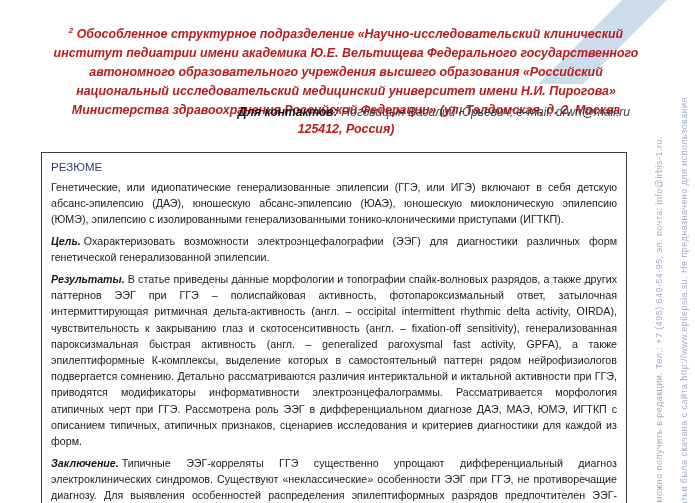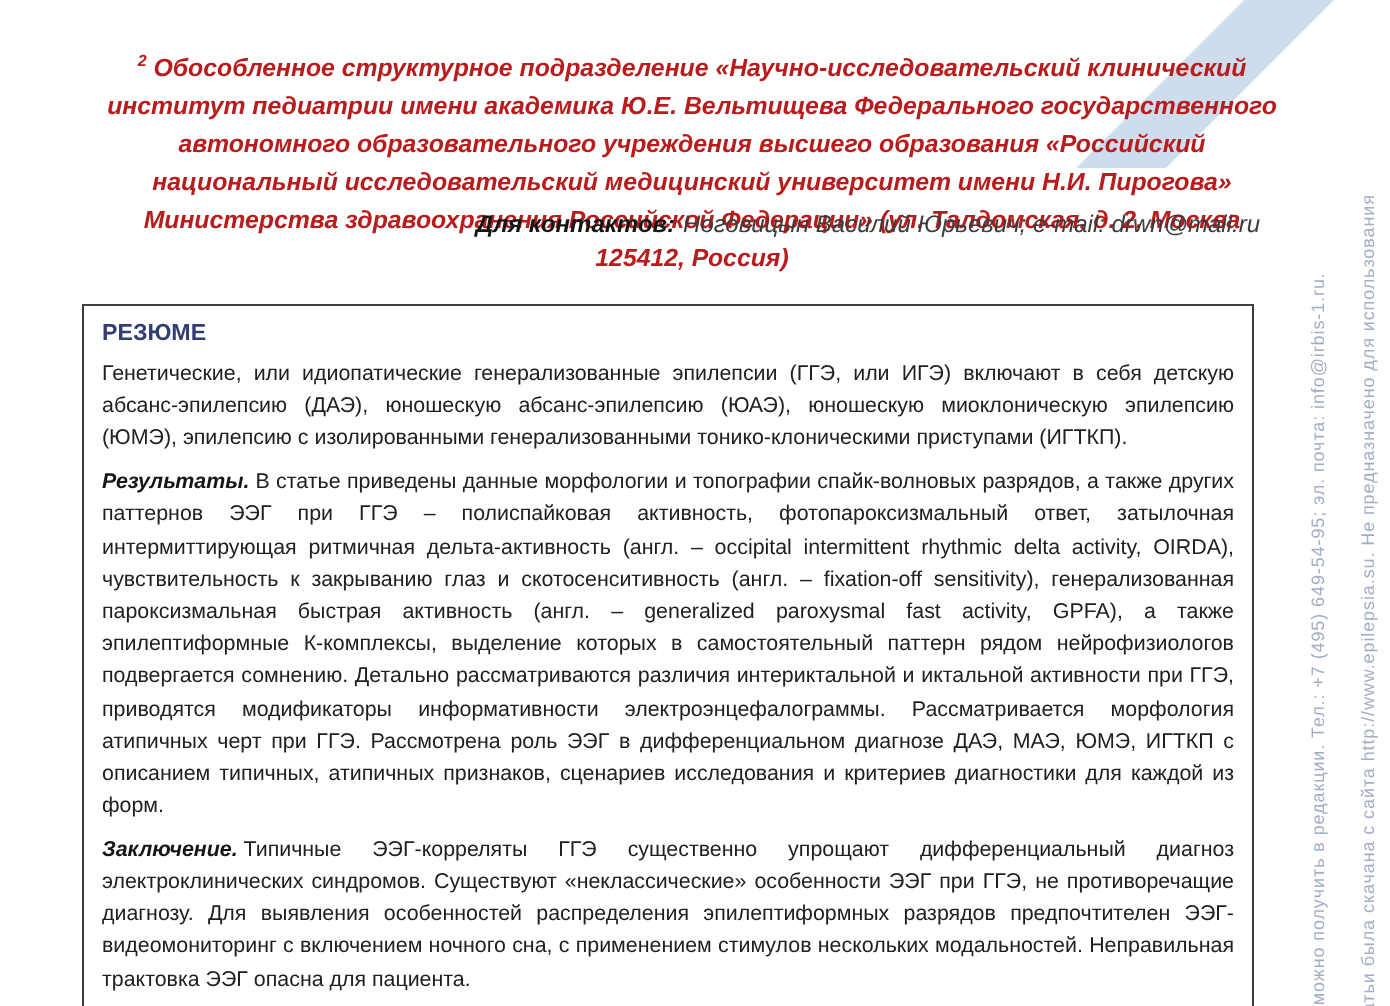--- a/index.html
+++ b/index.html
@@ -49,21 +49,21 @@
     width: 586px; height: 362px;
     box-sizing: border-box;
     border: 1px solid #3f3f3f;
     background: #ffffff;
     padding: 7px 9px 8px 9px;
     z-index: 1;
   }
   .abstract-title {
     margin: 0 0 6px 0;
     font-size: 11.6px;
-    font-weight: bold;
+    font-weight: normal;
     color: #333d73;
   }
   .abstract-box p {
     margin: 0 0 5.5px 0;
     font-size: 10.7px;
     line-height: 16.2px;
     text-align: justify;
     color: #202020;
   }
   .section-label {
@@ -97,20 +97,21 @@
 
   <div class="contact-line">
     <span class="contact-label">Для контактов:</span><span class="contact-value">Ноговицын Василий Юрьевич; e-mail: drwn@mail.ru</span>
   </div>
 
   <div class="abstract-box">
     <h3 class="abstract-title">РЕЗЮМЕ</h3>
 
     <p><span>Генетические, или идиопатические генерализованные эпилепсии (ГГЭ, или ИГЭ) включают в себя детскую абсанс-эпилепсию (ДАЭ), юношескую абсанс-эпилепсию (ЮАЭ), юношескую миоклоническую эпилепсию (ЮМЭ), эпилепсию с изолированными генерализованными тонико-клоническими приступами (ИГТКП).</span></p>
 
+    <p><span class="section-label">Цель.</span><span>Охарактеризовать возможности электроэнцефалографии (ЭЭГ) для диагностики различных форм генетической генерализованной эпилепсии.</span></p>
 
 
     <p><span class="section-label">Результаты.</span><span>В статье приведены данные морфологии и топографии спайк-волновых разрядов, а также других паттернов ЭЭГ при ГГЭ – полиспайковая активность, фотопароксизмальный ответ, затылочная интермиттирующая ритмичная дельта-активность (англ. – occipital intermittent rhythmic delta activity, OIRDA), чувствительность к закрыванию глаз и скотосенситивность (англ. – fixation-off sensitivity), генерализованная пароксизмальная быстрая активность (англ. – generalized paroxysmal fast activity, GPFA), а также эпилептиформные К-комплексы, выделение которых в самостоятельный паттерн рядом нейрофизиологов подвергается сомнению. Детально рассматриваются различия интериктальной и иктальной активности при ГГЭ, приводятся модификаторы информативности электроэнцефалограммы. Рассматривается морфология атипичных черт при ГГЭ. Рассмотрена роль ЭЭГ в дифференциальном диагнозе ДАЭ, МАЭ, ЮМЭ, ИГТКП с описанием типичных, атипичных признаков, сценариев исследования и критериев диагностики для каждой из форм.</span></p>
 
     <p><span class="section-label">Заключение.</span><span>Типичные ЭЭГ-корреляты ГГЭ существенно упрощают дифференциальный диагноз электроклинических синдромов. Существуют «неклассические» особенности ЭЭГ при ГГЭ, не противоречащие диагнозу. Для выявления особенностей распределения эпилептиформных разрядов предпочтителен ЭЭГ-видеомониторинг с включением ночного сна, с применением стимулов нескольких модальностей. Неправильная трактовка ЭЭГ опасна для пациента.</span></p>
   </div>
 
   <div class="watermark wm-outer">статьи была скачана с сайта http://www.epilepsia.su. Не предназначено для использования</div>
 
   <div class="watermark wm-inner">ах можно получить в редакции. Тел.: +7 (495) 649-54-95; эл. почта: info@irbis-1.ru.</div>

